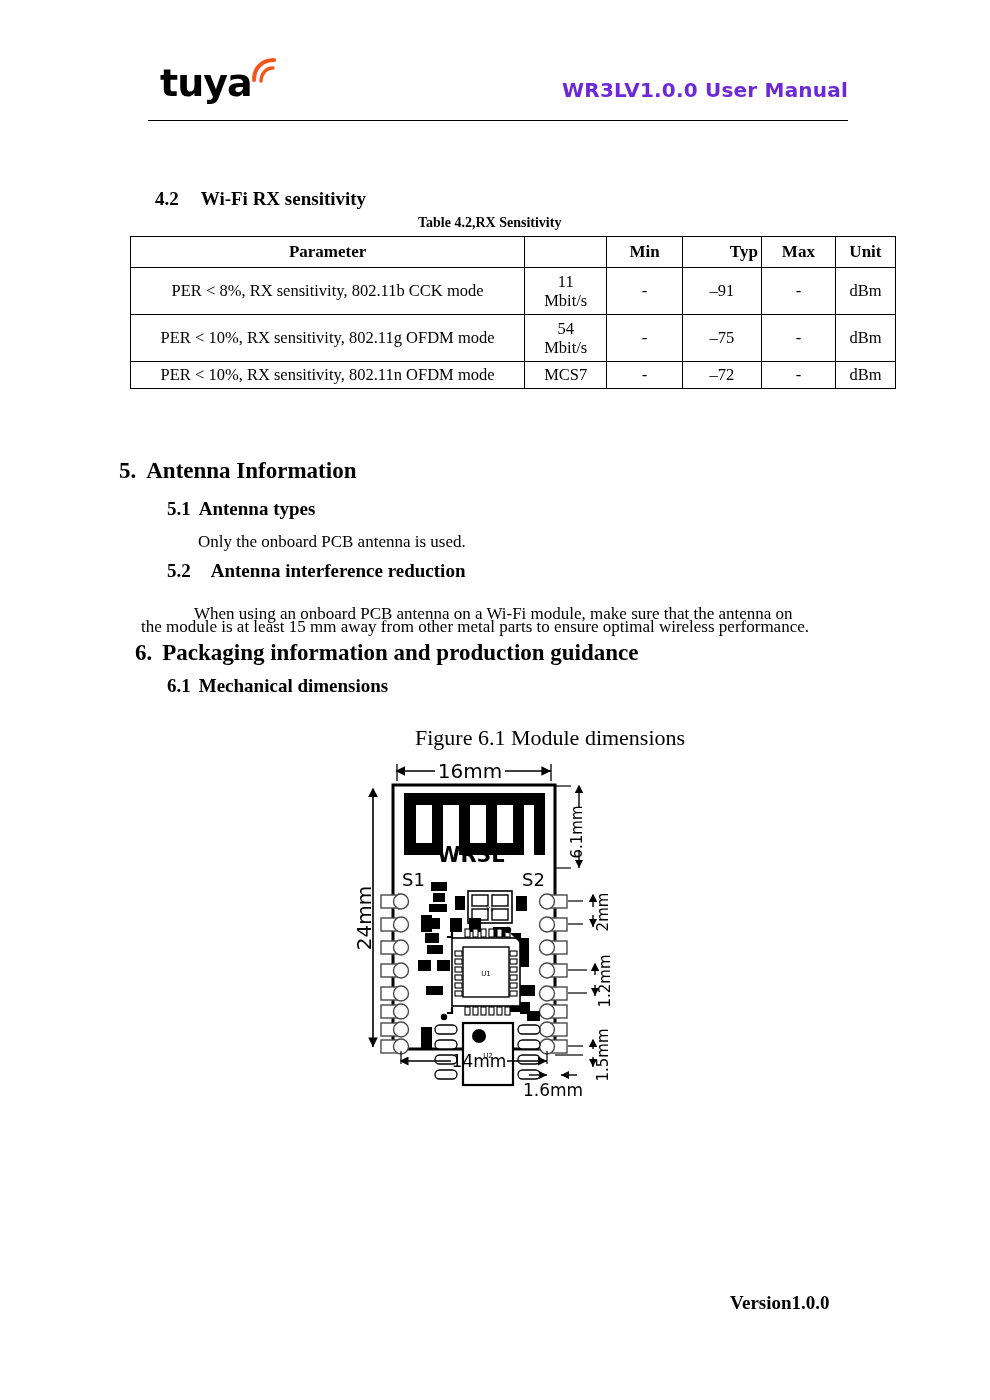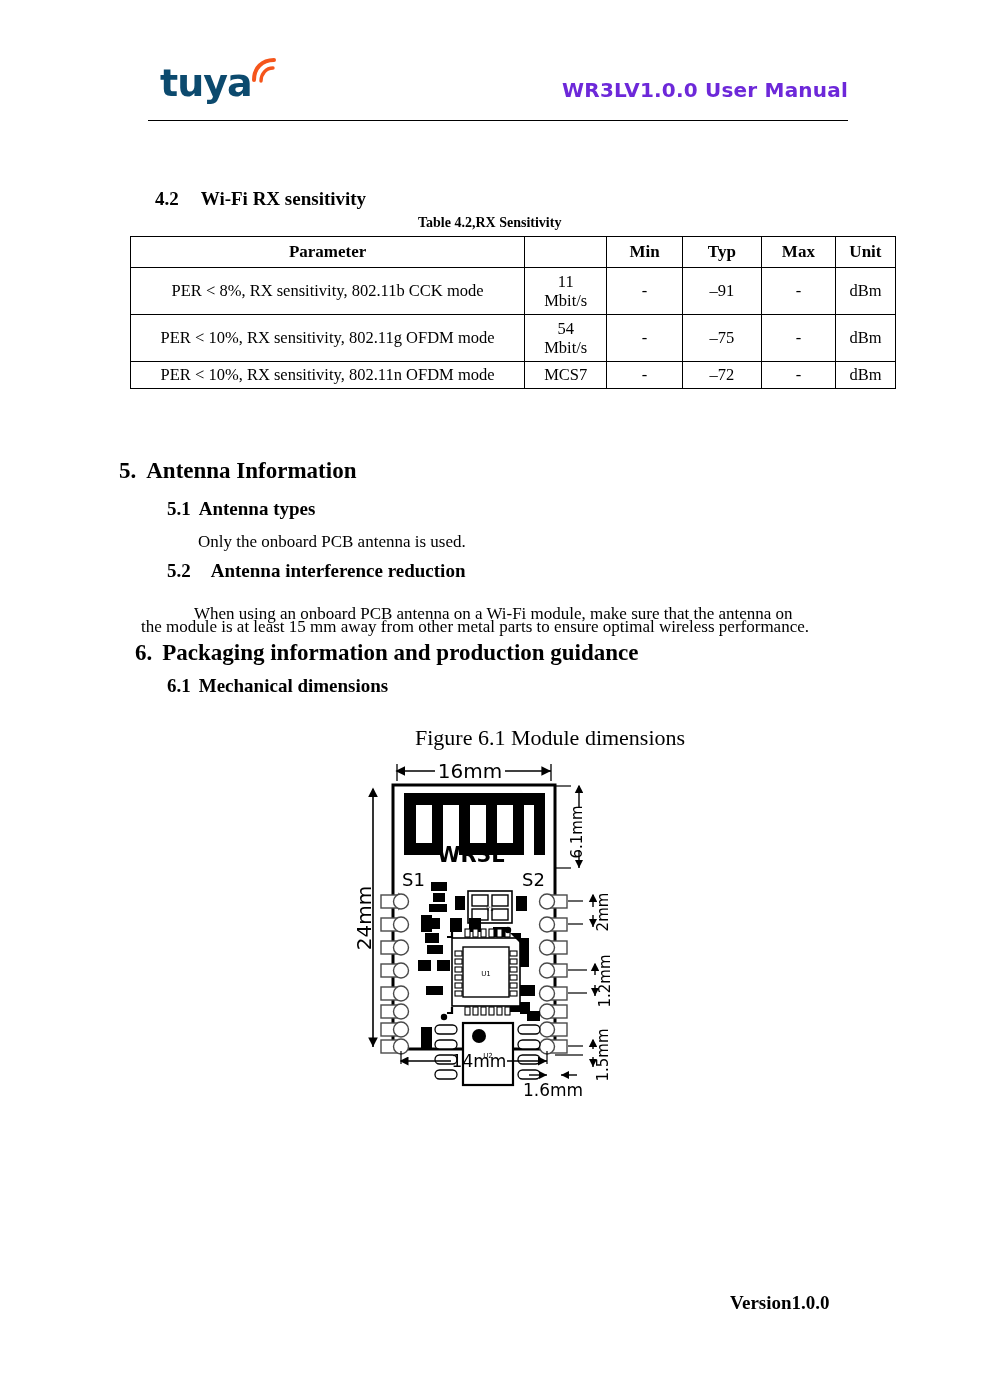--- a/index.html
+++ b/index.html
@@ -28,21 +28,21 @@
     position: absolute;
     left: 12px;
     top: 8px;
     width: 120px;
     height: 48px;
   }
   .logo-text {
     font-family: "DejaVu Sans", sans-serif;
     font-size: 38px;
     font-weight: 700;
-    color: #0c4a6e;
+    color: #000000;
     letter-spacing: -1px;
     line-height: 46px;
     position: absolute;
     left: 0;
     top: 0;
   }
   .logo-arc {
     position: absolute;
     left: 91px;
     top: -2px;
@@ -117,21 +117,21 @@
     font-weight: normal;
   }
   .sens-table thead th {
     font-weight: 700;
     font-size: 17px;
     height: 26px;
   }
   .sens-table .c-param { width: 415px; }
   .sens-table .c-rate  { width: 78px; }
   .sens-table .c-min   { width: 72px; }
-  .sens-table .c-typ   { width: 76px; }
+  .sens-table .c-typ   { width: 76px; text-align: right; }
   .sens-table .c-max   { width: 70px; }
   .sens-table .c-unit  { width: 55px; }
   .sens-table tbody tr.tall td { height: 42px; }
   .sens-table tbody tr.short td { height: 22px; }
   .rate-cell { line-height: 19px; }
 
   
   .figure-box {
     position: absolute;
     left: 355px;

